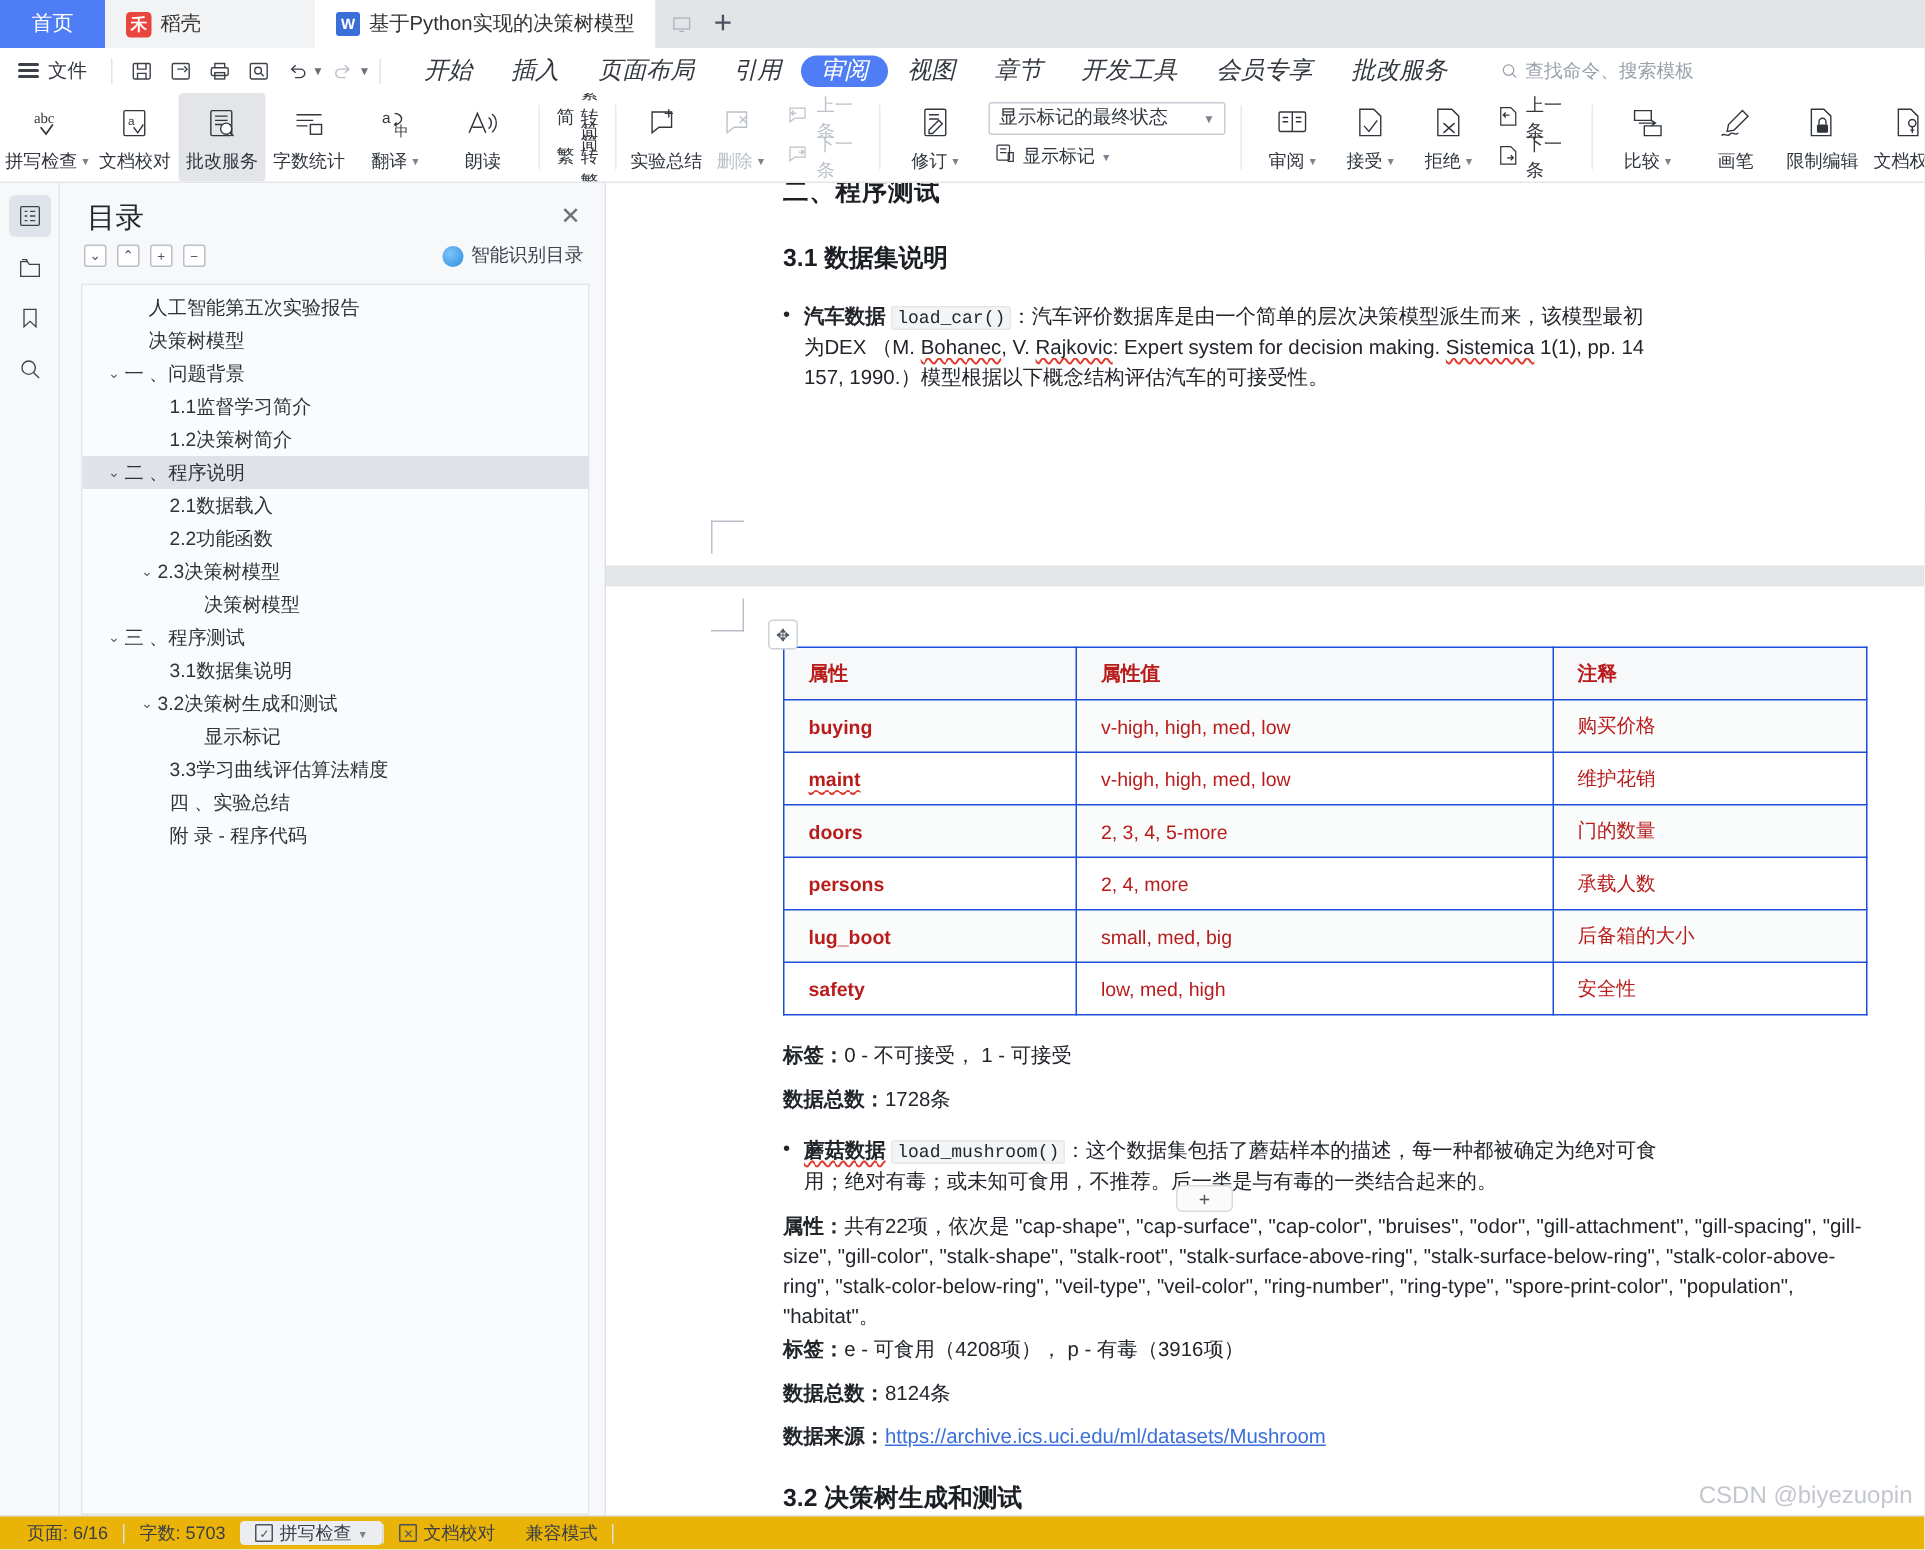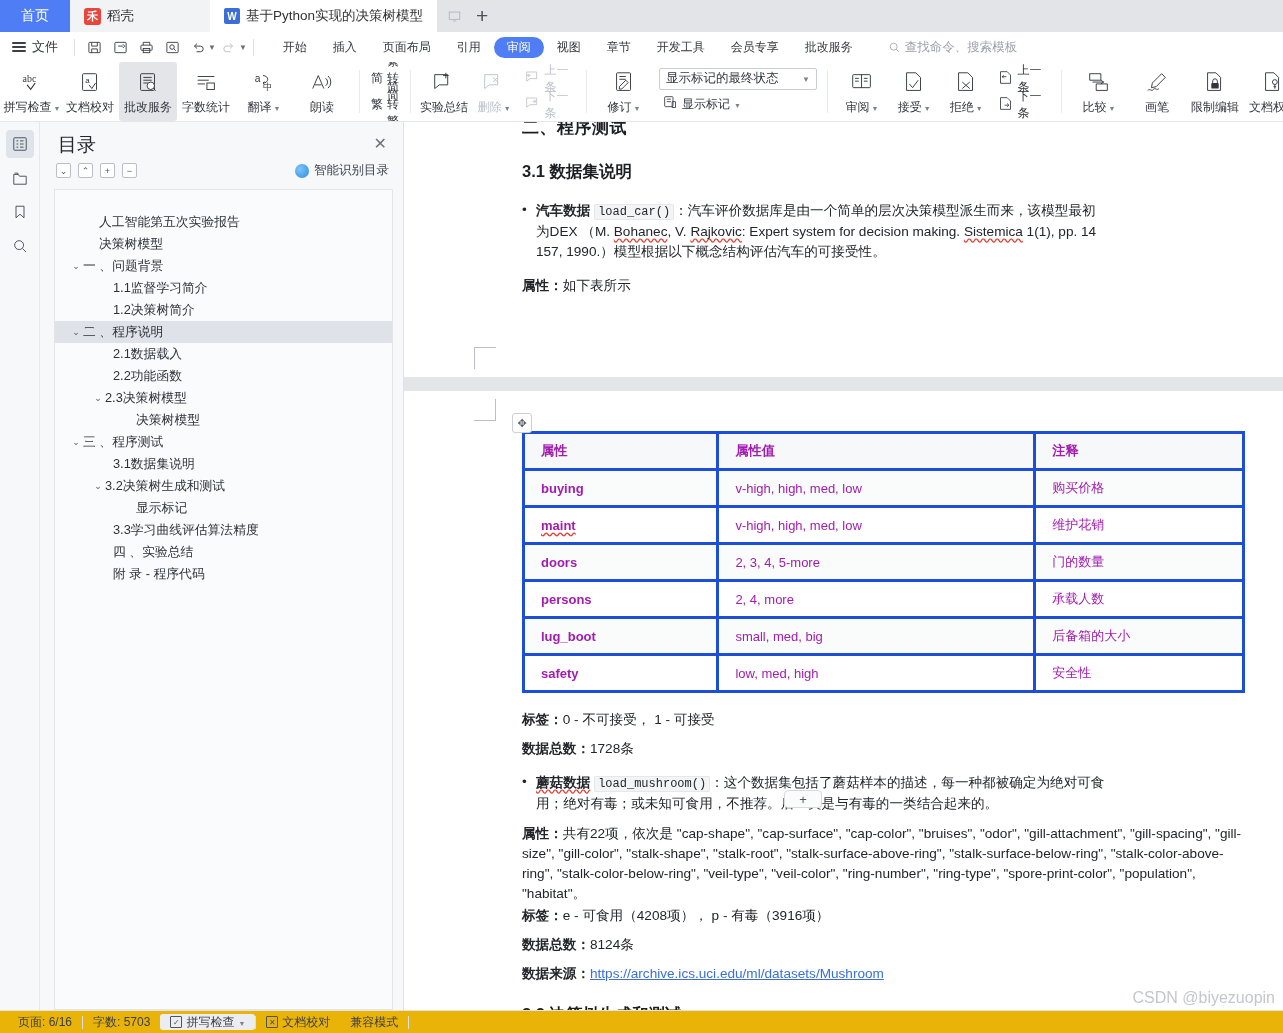--- a/index.html
+++ b/index.html
@@ -33,21 +33,21 @@
             font-size:13px; color:#33383f; }
   .file-btn{ display:flex;align-items:center;gap:6px;padding:0 10px 0 12px;height:24px;}
   .hamb{ display:inline-block; width:14px; }
   .hamb i{ display:block;height:1.6px;background:#3b4049;margin:2.6px 0;border-radius:1px;}
   .vsep{ width:1px;height:17px;background:#e0e2e6;margin:0 6px;}
   .qicon{ width:26px;height:24px;display:flex;align-items:center;justify-content:center;color:#3b4049;}
   .qicon svg{ display:block; }
   .qicon.dis{ color:#b9bec7; }
   .caretmini{ font-size:8px; margin-left:-3px; color:#6a707a; }
   .ribtabs{ display:flex; align-items:center; gap:0; margin-left:10px; }
-  .ribtab{ padding:2px 13px; height:21px; line-height:17px; font-size:12px; border-radius:11px; color:#33383f;}
+  .ribtab{ padding:2px 13px; height:21px; line-height:17px; font-size:16px; border-radius:11px; color:#33383f;font-style:italic;}
   .ribtab.active{ background:#4f7df5; color:#fff; }
   .searchbox{ display:flex;align-items:center;gap:4px;margin-left:22px;color:#9aa0ab;font-size:12.5px;}
 
   
   .ribbon{ height:60px; background:#fff; border-bottom:1px solid #e4e6ea;
            display:flex; align-items:stretch; flex:0 0 60px; overflow:hidden; }
   .rgroup{ display:flex; align-items:stretch; padding:0 3px; }
   .rsep{ width:1px; background:#e8eaee; margin:8px 5px; flex:0 0 1px; }
   .bigbtn{ width:58px; display:flex; flex-direction:column; align-items:center; justify-content:center;
            gap:2px; font-size:12px; color:#31363d; padding-top:2px;}
@@ -77,21 +77,21 @@
   .nav-head{ display:flex; align-items:flex-start; justify-content:space-between; padding:10px 12px 2px 18px; }
   .nav-title{ font-size:19px; color:#22262c; }
   .nav-close{ font-size:16px; color:#6b7179; padding:2px 4px; }
   .nav-tools{ display:flex; align-items:center; justify-content:space-between; padding:2px 14px 6px 16px; }
   .tgl{ display:flex; gap:7px; }
   .sqbtn{ width:15px;height:15px;border:1px solid #b9bfc8;border-radius:2px;background:#fff;
           display:flex;align-items:center;justify-content:center;font-size:9px;color:#4d545d;}
   .smart{ display:flex;align-items:center;gap:5px;font-size:12.5px;color:#3d4450; }
   .smart .dot{ width:14px;height:14px;border-radius:50%;background:#3d9ff0;display:inline-block;
      background:radial-gradient(circle at 35% 35%,#7ec4fa,#2b8de0); }
-  .toclist{ margin:4px 10px 0 14px; border:1px solid #e3e5e9; background:#fafbfc; flex:1; overflow:hidden; padding-top:21px;}
+  .toclist{ margin:4px 10px 0 14px; border:1px solid #e3e5e9; background:#fafbfc; flex:1; overflow:hidden; padding-top:4px;}
   .tocitem{ height:22px; display:flex; align-items:center; font-size:12.8px; color:#2e333a; padding-right:6px;}
   .tocitem.sel{ background:#dfe2e8; }
   .chev{ width:14px; text-align:center; font-size:9px; color:#555b64; flex:0 0 14px; }
 
   
   .docarea{ flex:1; position:relative; overflow:hidden; background:#f2f3f5; }
   .page{ position:absolute; left:0; right:0; background:#fff; }
   .page1{ top:0; height:255px; }
   .gap{ position:absolute; left:0; right:0; top:255px; height:14px; background:#e3e5e9; }
   .page2{ top:269px; bottom:0; }
@@ -106,21 +106,21 @@
   .bul{ position:relative; padding-left:14px; }
   .bul:before{ content:"•"; position:absolute; left:0; top:-1px; color:#22262b; }
   .b{ font-weight:bold; }
   code.inl{ font-family:"Liberation Mono","DejaVu Sans Mono",monospace; font-size:12px;
             background:#f3f4f5; border:1px solid #e6e7e9; border-radius:2px; padding:0 3px; }
   .sq{ text-decoration:underline; text-decoration-color:#e03c31; text-decoration-style:wavy;
        text-underline-offset:2px; }
   a.link{ color:#3a6fd8; text-decoration:underline; }
 
   table.dt{ border-collapse:collapse; width:100%; font-size:13px; }
-  table.dt th, table.dt td{ border:3px solid #1d4ed8; padding:8px 16px; text-align:left; color:#a21caf; }
+  table.dt th, table.dt td{ border:1px solid #1d4ed8; padding:8px 16px; text-align:left; color:#b91c1c; }
   table.dt th{ background:#f7f8f9; font-weight:bold; font-size:13.2px; }
   table.dt td.k{ font-weight:bold; }
   table.dt tr:nth-child(odd) td{ background:#fafbfb; }
   table.dt tr:nth-child(even) td{ background:#ffffff; }
   .tblhandle{ position:absolute; width:20px;height:20px;border:1px solid #ccd1d8;background:#fff;
      border-radius:3px; display:flex;align-items:center;justify-content:center;font-size:11px;color:#555b64;}
   .tblplus{ position:absolute; width:38px;height:18px;border:1px solid #d7dbe0;background:#fbfbfc;
      border-radius:4px; display:flex;align-items:center;justify-content:center;font-size:13px;color:#4d545d;}
 
   
@@ -632,23 +632,20 @@
           <h2 class="hd" style="margin-top:-6px;">二、程序测试</h2>
           <h3 class="hd" style="margin-top:22px;">3.1 数据集说明</h3>
 
           <div class="para bul" style="margin-top:18px;">
             <span class="b">汽车数据</span>
             <code class="inl">load_car()</code><span>：汽车评价数据库是由一个简单的层次决策模型派生而来，该模型最初</span><br>
             <span>为DEX （M. </span><span class="sq">Bohanec</span><span>, V. </span><span class="sq">Rajkovic</span><span>: Expert system for decision making. </span><span class="sq">Sistemica</span><span> 1(1), pp. 14</span><br>
             <span>157, 1990.）模型根据以下概念结构评估汽车的可接受性。</span>
           </div>
 
-          <div class="para" style="margin-top:14px;">
-            <span class="b">属性：</span><span>如下表所示</span>
-          </div>
         </div>
         <div class="cropmark a" style="left:70px; top:225px;"></div>
       </div>
 
       <div class="gap"></div>
 
       <div class="page page2">
         <div class="cropmark b" style="left:70px; top:8px;"></div>
         <div class="tblhandle" style="left:108px; top:22px;">✥</div>
 

